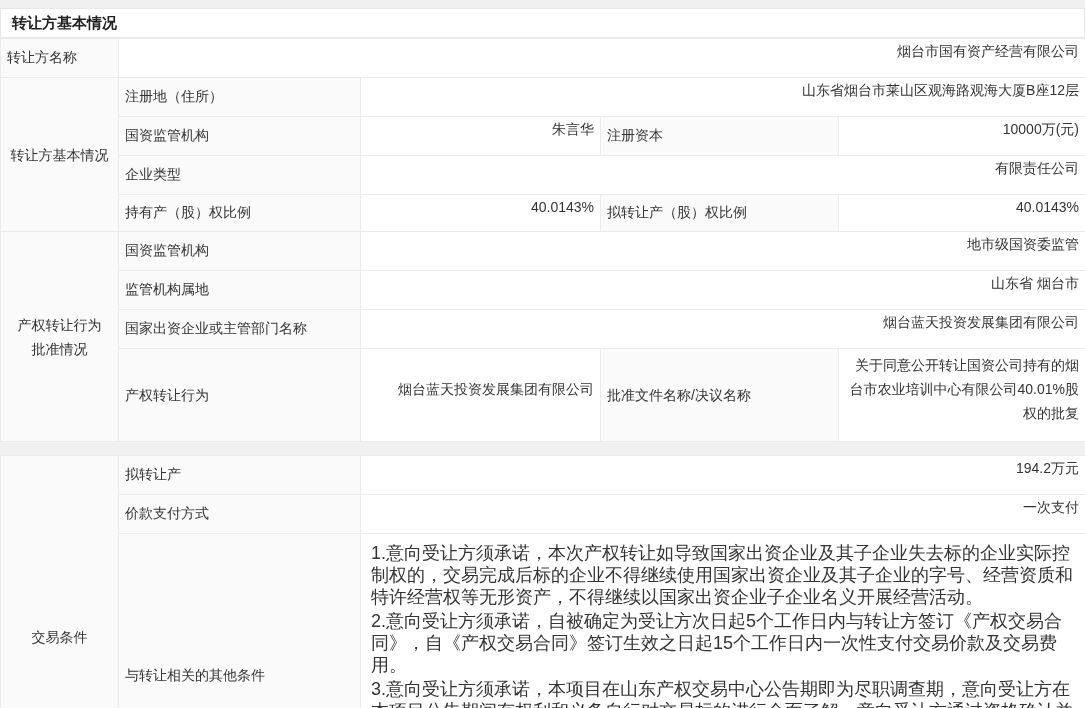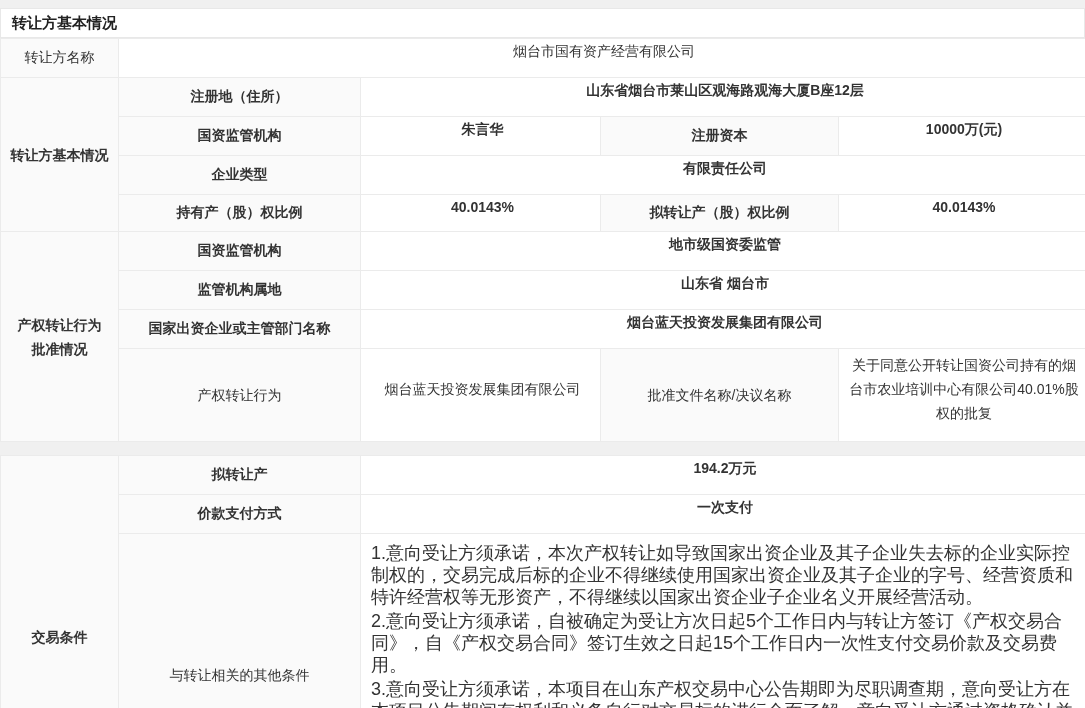--- a/index.html
+++ b/index.html
@@ -40,50 +40,50 @@
   }
   table.info td {
     border: 1px solid #ebebeb;
     font-size: 14px;
     color: #333333;
     box-sizing: border-box;
     word-break: break-all;
   }
   td.lbl {
     background: #fafafa;
-    text-align: center;
+    text-align: left;
     vertical-align: middle;
     padding: 4px 6px;
   }
   td.grp {
     background: #fafafa;
     text-align: center;
     vertical-align: middle;
     padding: 4px 6px;
     line-height: 24px;
   }
   td.val {
     background: #ffffff;
-    text-align: center;
+    text-align: right;
     vertical-align: middle;
     padding: 4px 6px 16px 10px;
   }
   td.val-long {
     background: #ffffff;
     text-align: left;
     vertical-align: top;
     padding: 6px 10px;
   }
   td.val-long p {
     margin: 2px 0;
     line-height: 22px;
     font-size: 18px;
   }
   tr.r-name td   { height: 37px; }
-  tr.r-std td    { height: 32px; font-weight: bold; }
+  tr.r-std td    { height: 32px; }
   tr.r-approve td{ height: 78px; line-height: 24px; }
   tr.r-other td  { height: 212px; }
 </style>
 </head>
 <body>
 
 <div class="page">
 
   <div class="section">
     <div class="section-header">转让方基本情况</div>

